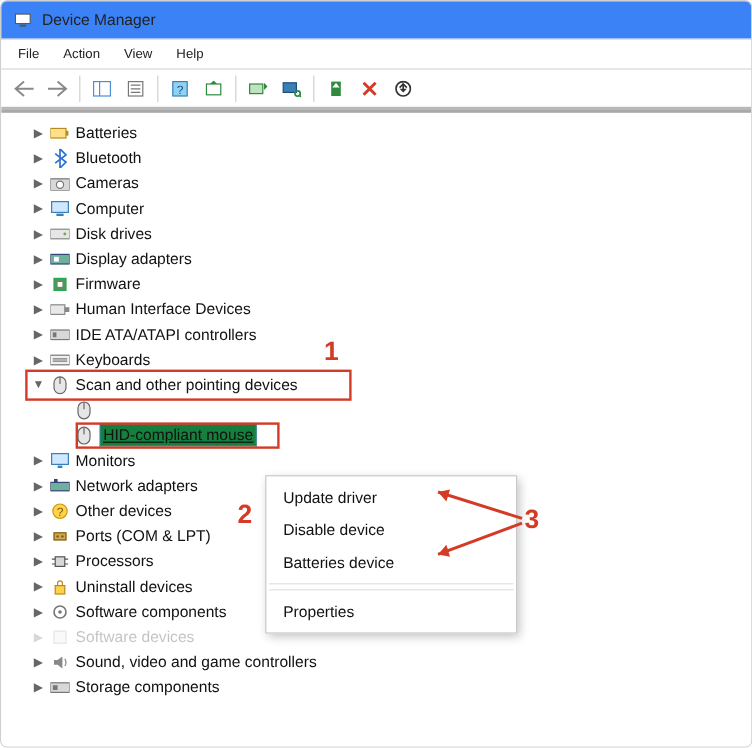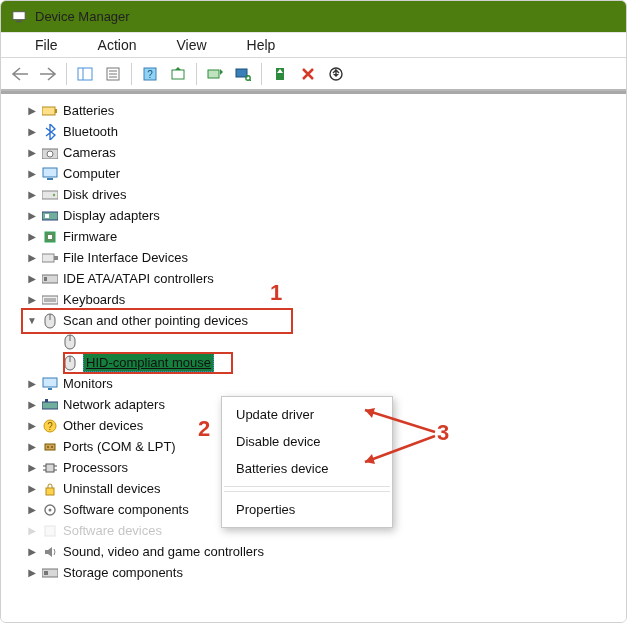--- a/index.html
+++ b/index.html
@@ -10,45 +10,44 @@
     background: #fff;
     width: 627px;
     height: 623px;
     overflow: hidden;
     position: relative;
     border: 1px solid #d0d0d0;
     border-radius: 6px;
   }
   .titlebar {
     height: 32px;
-    background: #4d7c0f;
+    background: #3b82f6;
     display: flex;
     align-items: center;
     padding: 0 10px;
     border-bottom: 1px solid #e5e5e5;
   }
   .title-icon {
     width:16px; height:16px; margin-right:8px;
     display:flex; align-items:center; justify-content:center;
   }
   .title-text { font-size:13px; color:#222; }
   .menubar {
     height: 24px;
     display:flex;
     align-items:center;
     padding: 0 6px;
     gap: 4px;
     background:#fff;
   }
   .menu-item {
     padding: 2px 8px;
-    font-size:14px;
+    font-size:11px;
     color:#222;
     cursor:default;
-    margin-left:20px;
   }
   .toolbar {
     height: 34px;
     border-top:1px solid #d8d8d8;
     border-bottom:2px solid #b8b8b8;
     background:#fff;
     display:flex;
     align-items:center;
     padding: 0 6px;
     gap: 2px;
@@ -106,21 +105,21 @@
     color:#d43b27;
     font-size:22px;
     font-weight:600;
     z-index:6;
     pointer-events:none;
   }
   .context-menu {
     position:absolute;
     left: 220px;
     top: 395px;
-    width: 172px;
+    width: 210px;
     background:#fff;
     border:1px solid #c8c8c8;
     box-shadow: 2px 3px 8px rgba(0,0,0,.25);
     padding: 4px 0;
     z-index:4;
   }
   .cm-item {
     padding: 6px 14px;
     font-size:13px;
     color:#111;
@@ -308,21 +307,21 @@
   </div>
 
   <div class="node">
     <span class="chev">▶</span>
     <span class="dev-icon">
         <svg width="16" height="12" viewBox="0 0 16 12">
           <rect x="0" y="2" width="12" height="8" fill="#e8e8e8" stroke="#888"></rect>
           <rect x="12" y="4" width="4" height="4" fill="#888"></rect>
         </svg>
       </span>
-    <span class="node-label">File Interface Devices</span>
+    <span class="node-label">Human Interface Devices</span>
   </div>
 
   <div class="node">
     <span class="chev">▶</span>
     <span class="dev-icon">
         <svg width="16" height="10" viewBox="0 0 16 10">
           <rect x="0" y="1" width="16" height="8" fill="#d8d8d8" stroke="#777"></rect>
           <rect x="2" y="3" width="3" height="4" fill="#777"></rect>
         </svg>
       </span>

